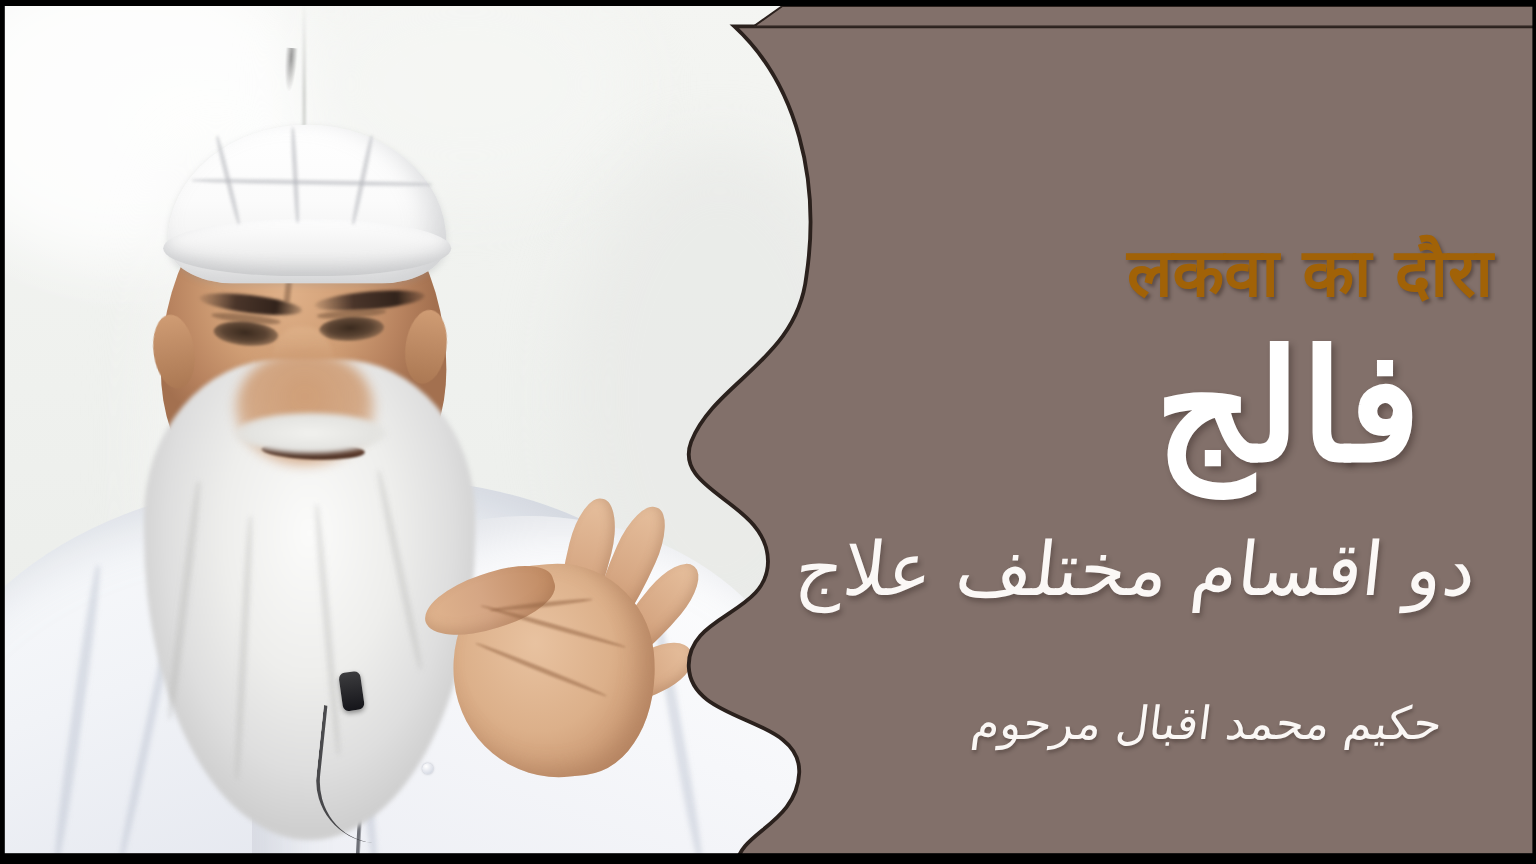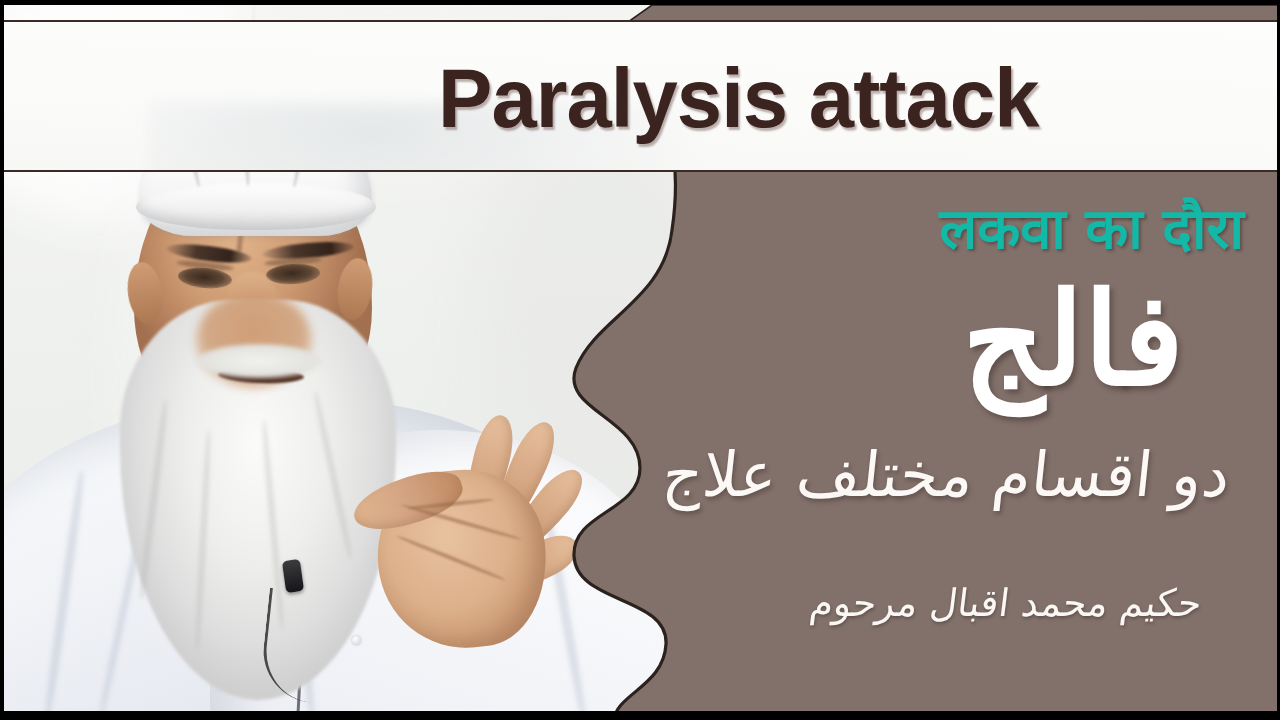--- a/index.html
+++ b/index.html
@@ -276,21 +276,21 @@
     overflow:hidden;
   }
 
   
   .rtext{ position:absolute; left:640px; top:172px; width:640px; height:540px; }
 
   .hindi{
     position:absolute; right:36px; top:28px;
     font-family:"DejaVu Sans", sans-serif;
     font-size:56px; line-height:1.05; font-weight:700;
-    color:#14b8a6;
+    color:#a16207;
     white-space:nowrap;
     text-shadow:2px 2px 3px rgba(52,38,34,.45);
   }
   .urdu-big{
     position:absolute; right:96px; top:104px;
     font-family:Liberation Sans, sans-serif;
     font-size:128px; line-height:1; font-weight:700;
     color:#ffffff;
     direction:rtl; white-space:nowrap;
     text-shadow:3px 4px 5px rgba(44,32,28,.38);
@@ -404,24 +404,20 @@
                L 1280 720 L 1280 22 Z" fill="#82706a" stroke="#2b211d" stroke-width="3.2"></path>
     </svg>
   </div>
 
   <div class="top-strip">
     <svg width="1280" height="17" viewBox="0 0 1280 17" xmlns="http://www.w3.org/2000/svg">
       <path d="M 652 0 L 1280 0 L 1280 17 L 628 17 Z" fill="#82706a" stroke="#2b211d" stroke-width="1.6"></path>
     </svg>
   </div>
 
-  <div class="title-band">
-    <div class="band-sheen"></div>
-    <div class="title-text">Paralysis attack</div>
-  </div>
 
   <div class="rtext">
     <div class="hindi">लकवा का दौरा</div>
     <div class="urdu-big">فالج</div>
     <div class="urdu-mid">دو اقسام مختلف علاج</div>
     <div class="urdu-small">حکیم محمد اقبال مرحوم</div>
   </div>
 
   <div class="lb lb-top"></div>
   <div class="lb lb-bottom"></div>

